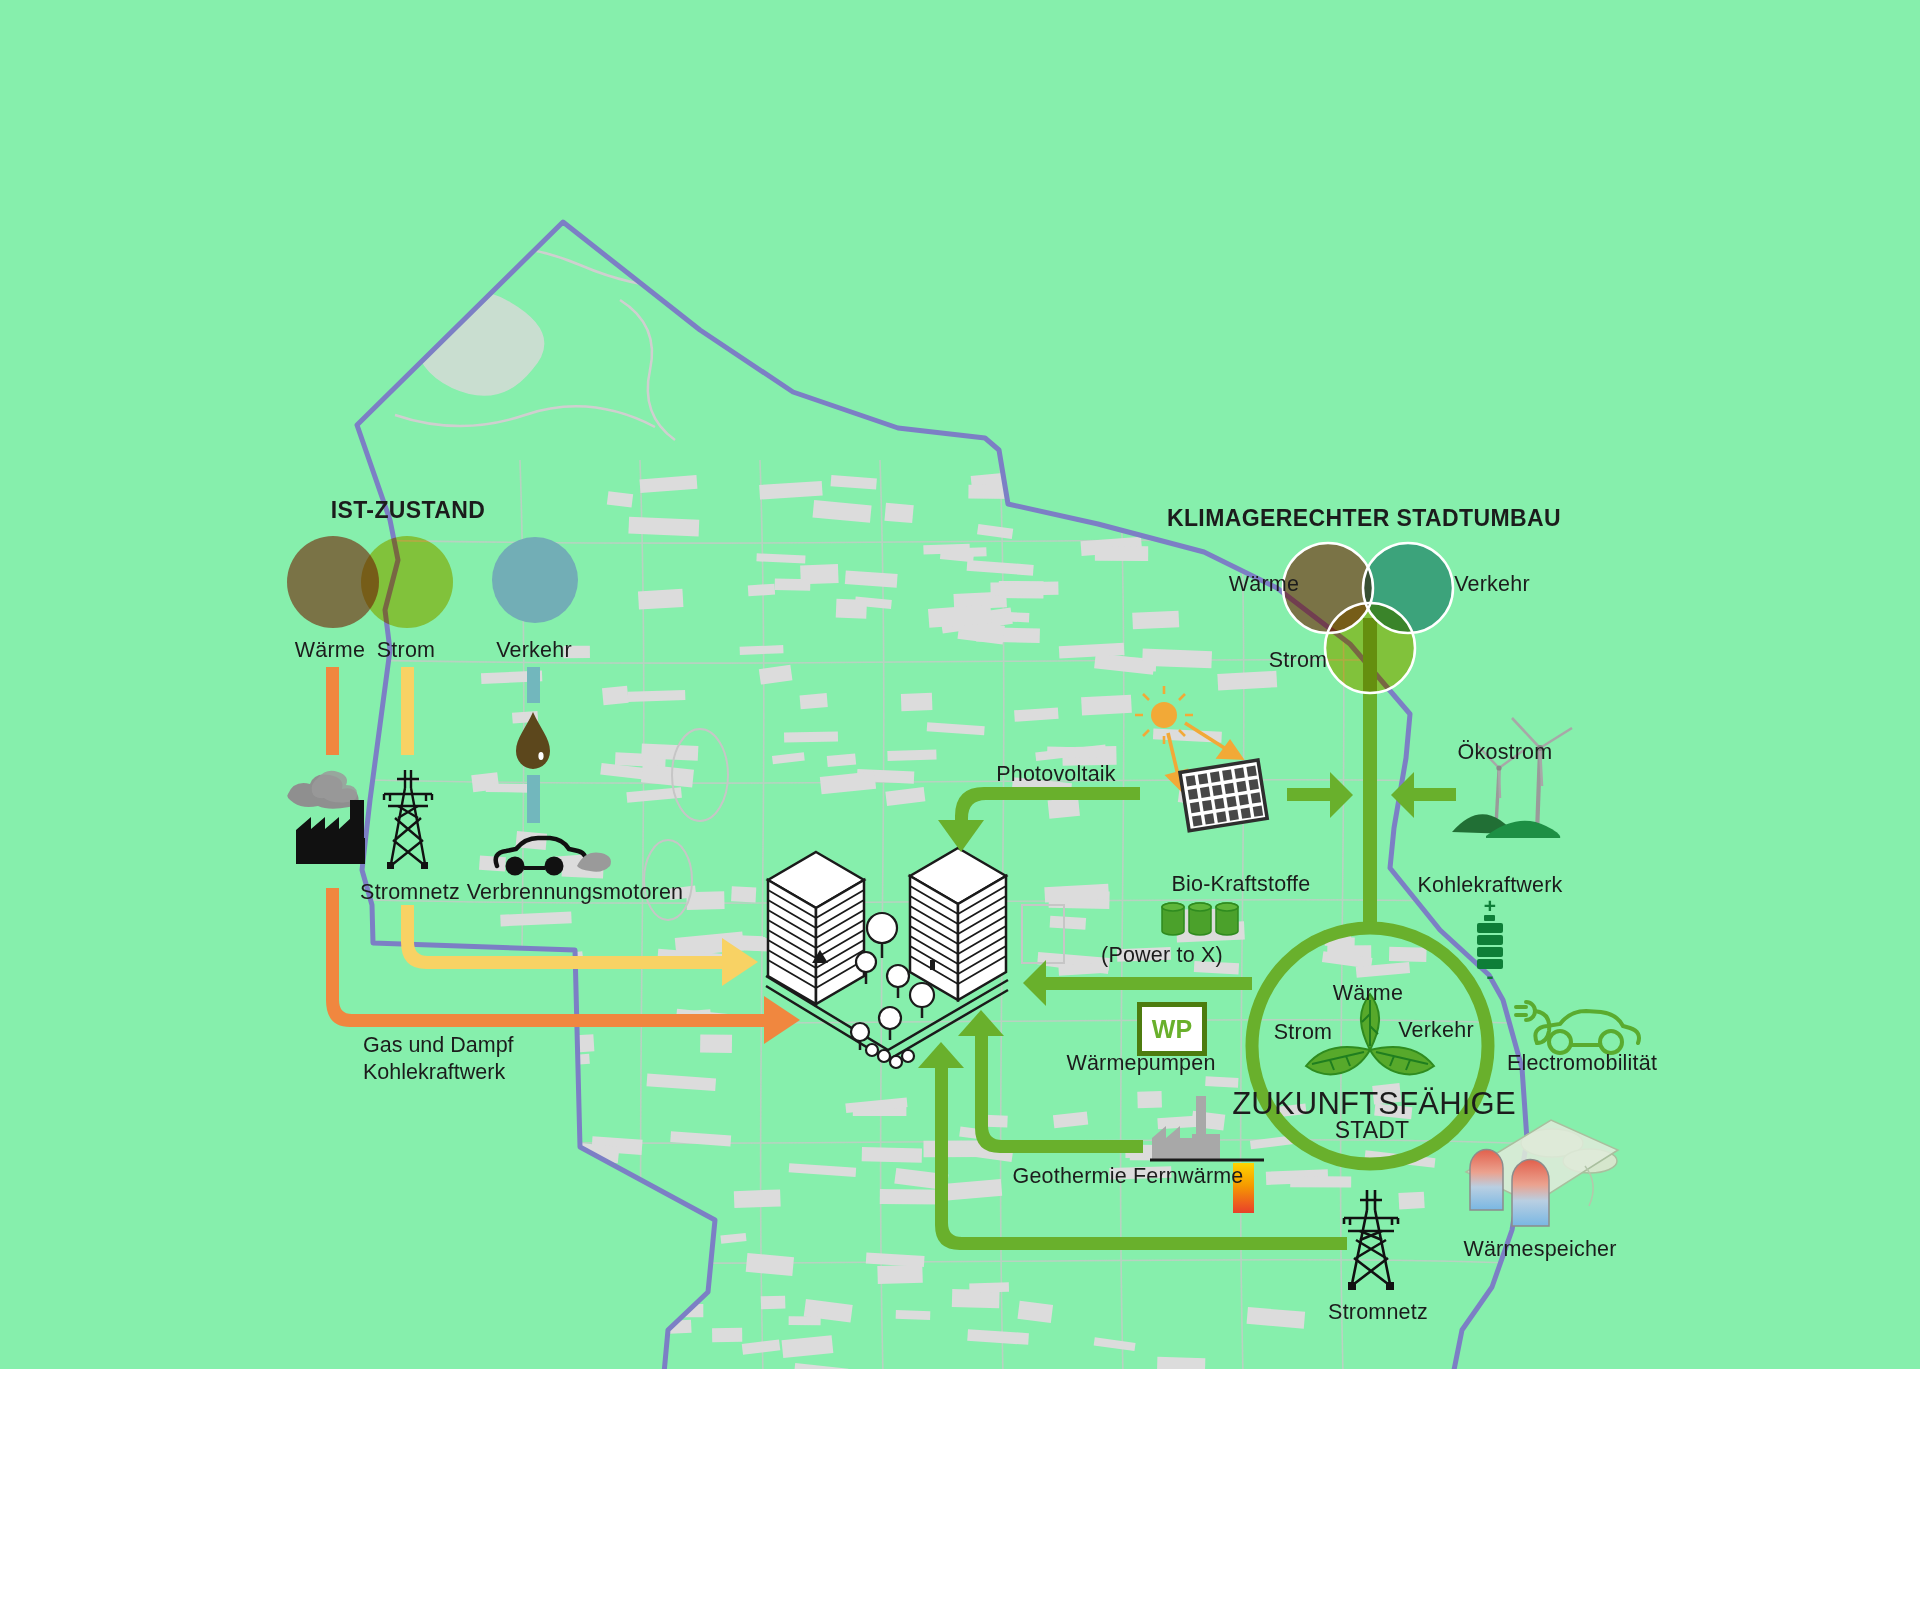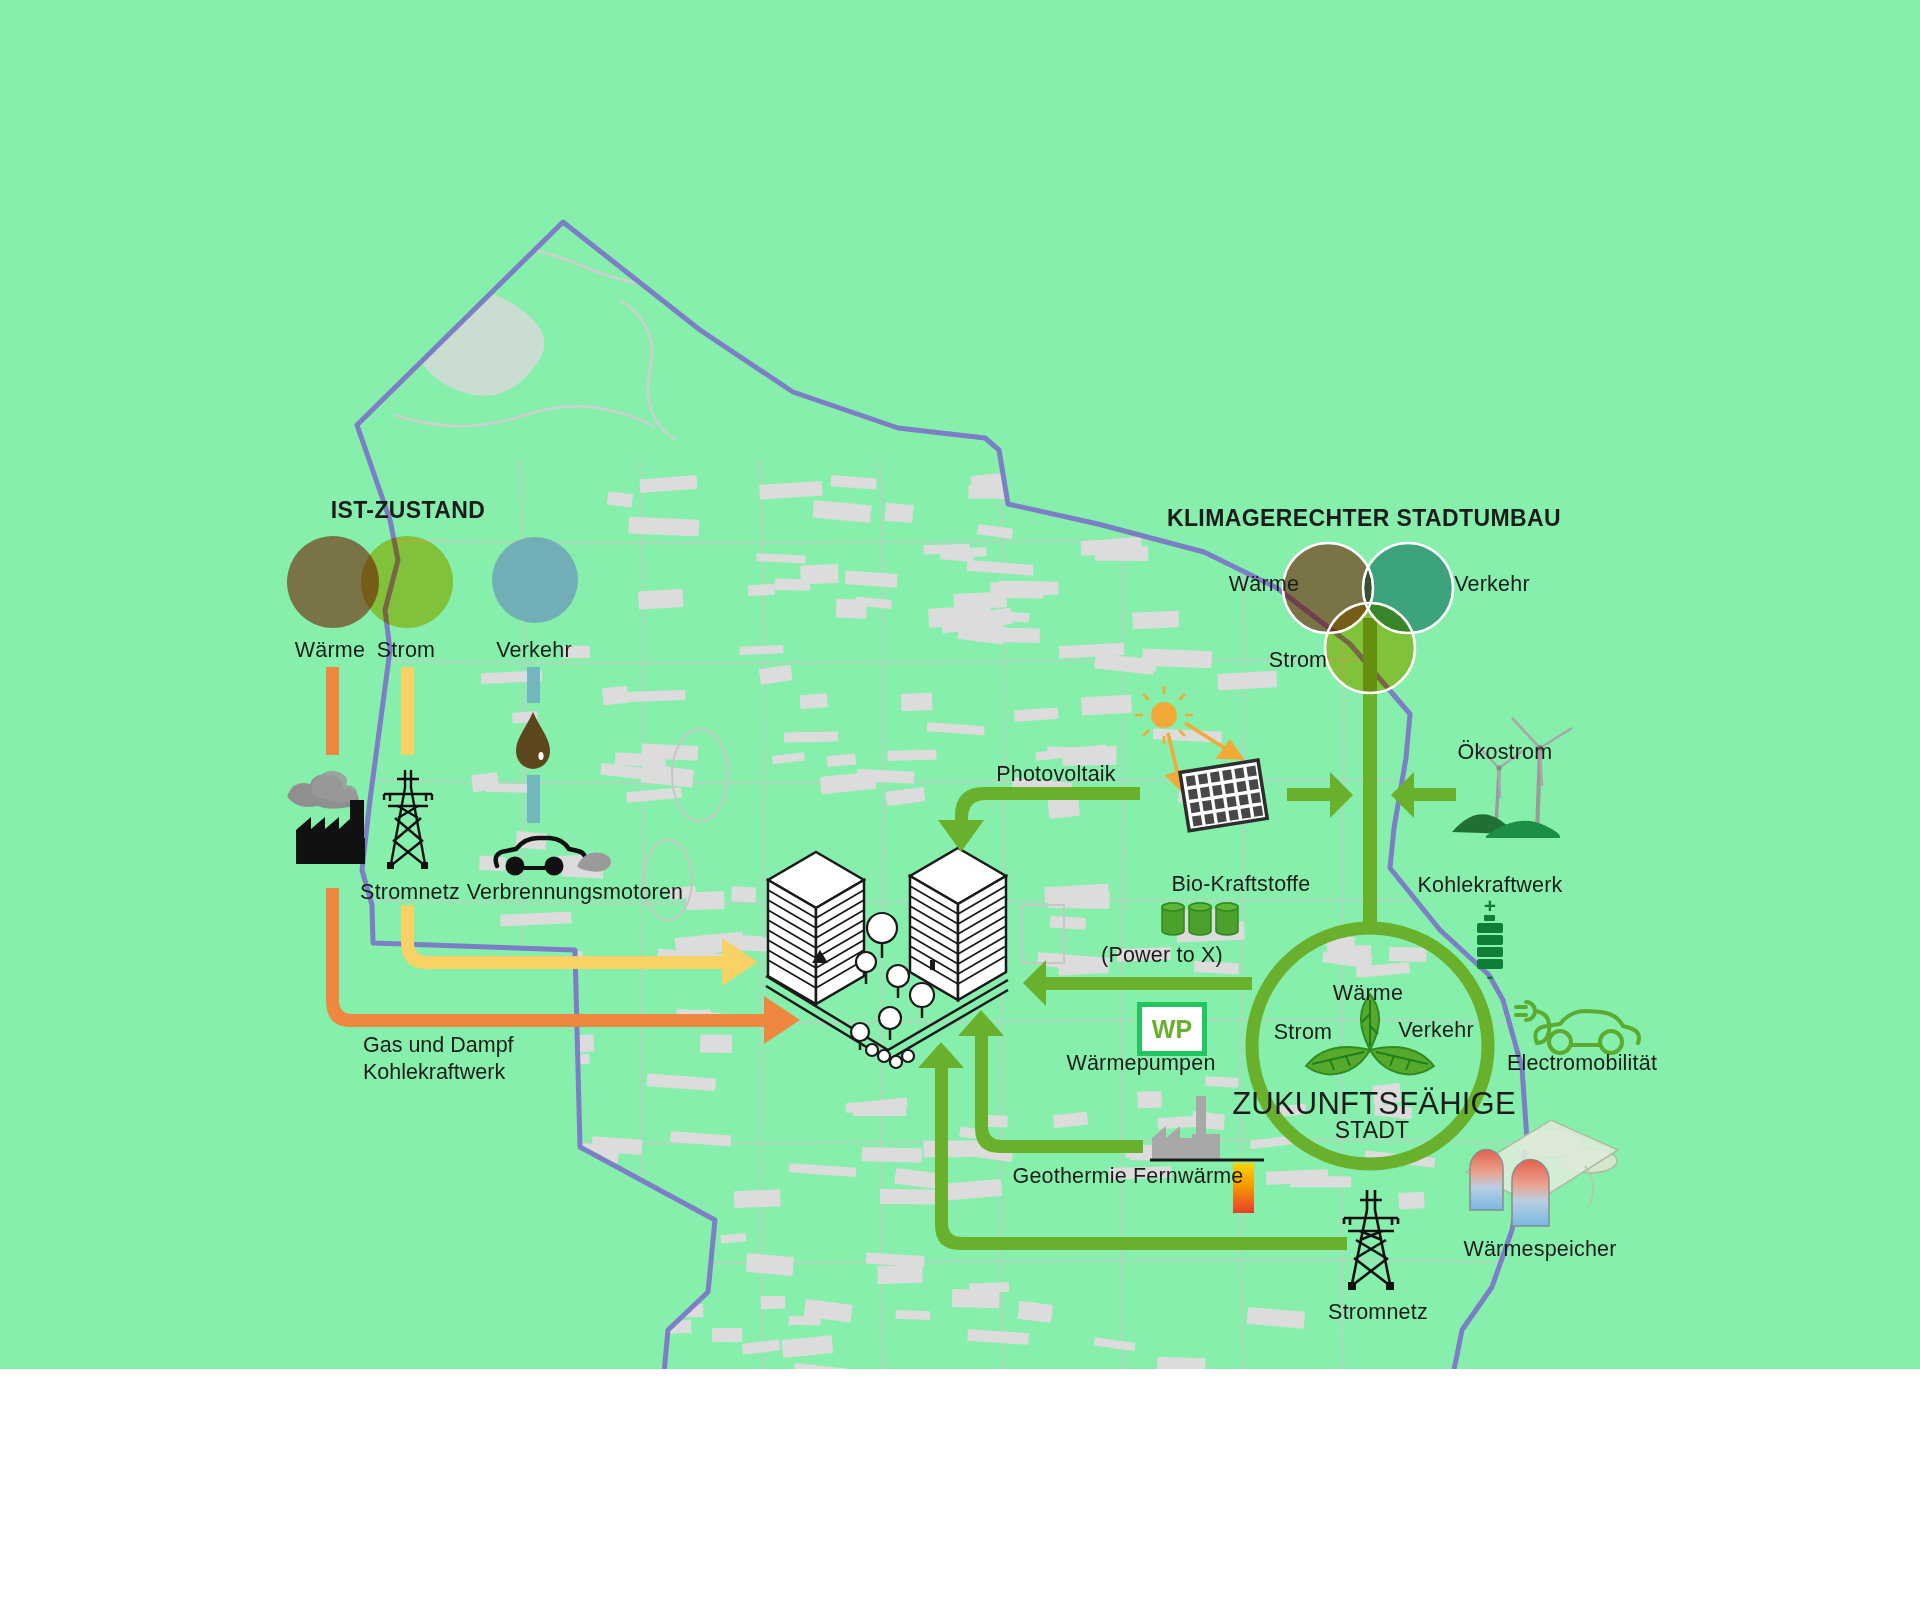--- a/index.html
+++ b/index.html
@@ -2,21 +2,21 @@
 <html><head>
 <meta charset="utf-8">
 <style>
   html,body{margin:0;padding:0;background:#fff;}
   .stage{position:relative;width:1920px;height:1369px;background:#86efac;overflow:hidden;
          font-family:Liberation Sans, sans-serif;}
   .stage svg{position:absolute;left:0;top:0;}
   .lbl{position:absolute;transform:translate(-50%,-50%);font-size:21.5px;color:#1c1c1c;
        white-space:nowrap;letter-spacing:.2px;}
   .h{font-weight:700;font-size:23px;letter-spacing:.4px;}
-  .wpbox{position:absolute;left:1137px;top:1002px;width:60px;height:44px;border:5px solid #22c55e;
+  .wpbox{position:absolute;left:1137px;top:1002px;width:60px;height:44px;border:5px solid #4d7c0f;
          background:#fff;display:flex;align-items:center;justify-content:center;}
   .wptxt{color:#69b02c;font-weight:700;font-size:25px;}
   .battsign{position:absolute;transform:translate(-50%,-50%);color:#0e7e38;font-weight:700;font-size:21px;}
   .twoline{position:absolute;left:363px;top:1032px;font-size:21.5px;color:#1c1c1c;line-height:27px;}
 </style>
 </head>
 <body>
 
 <div class="stage">
 

